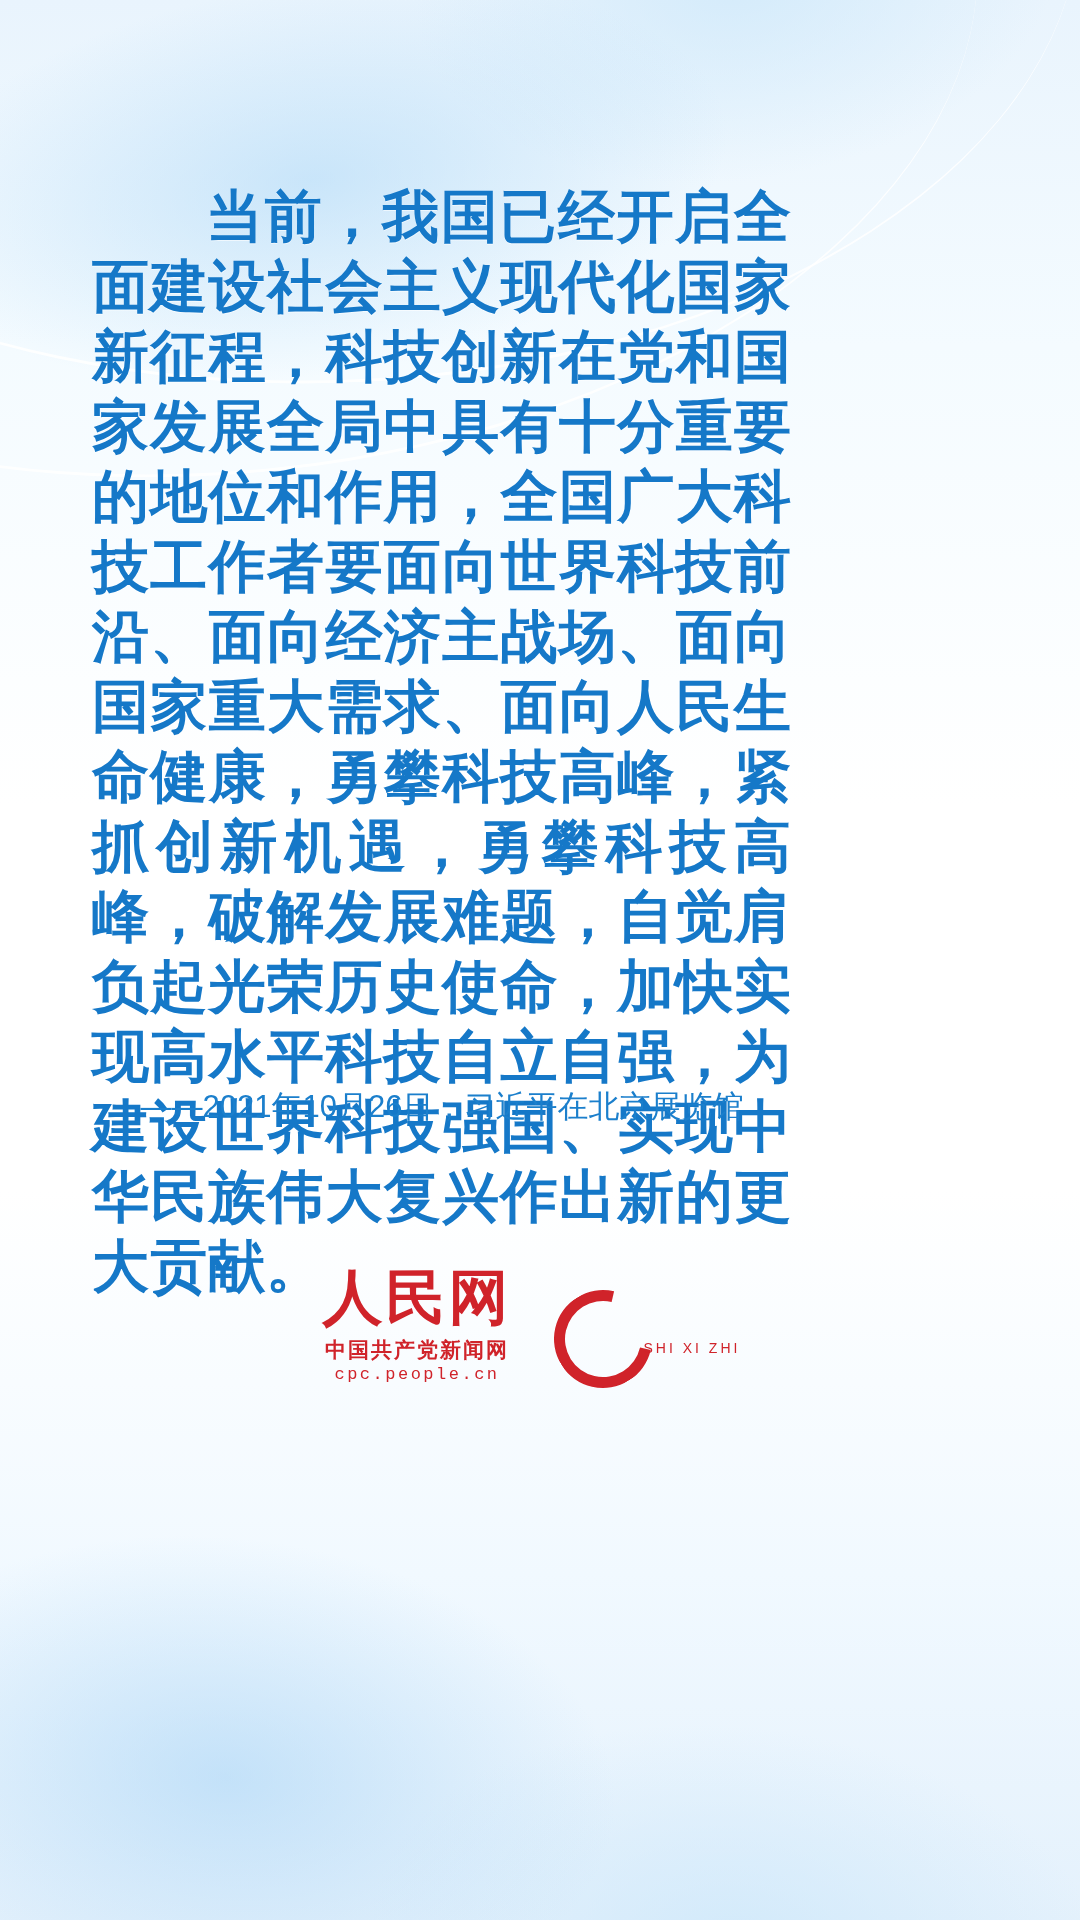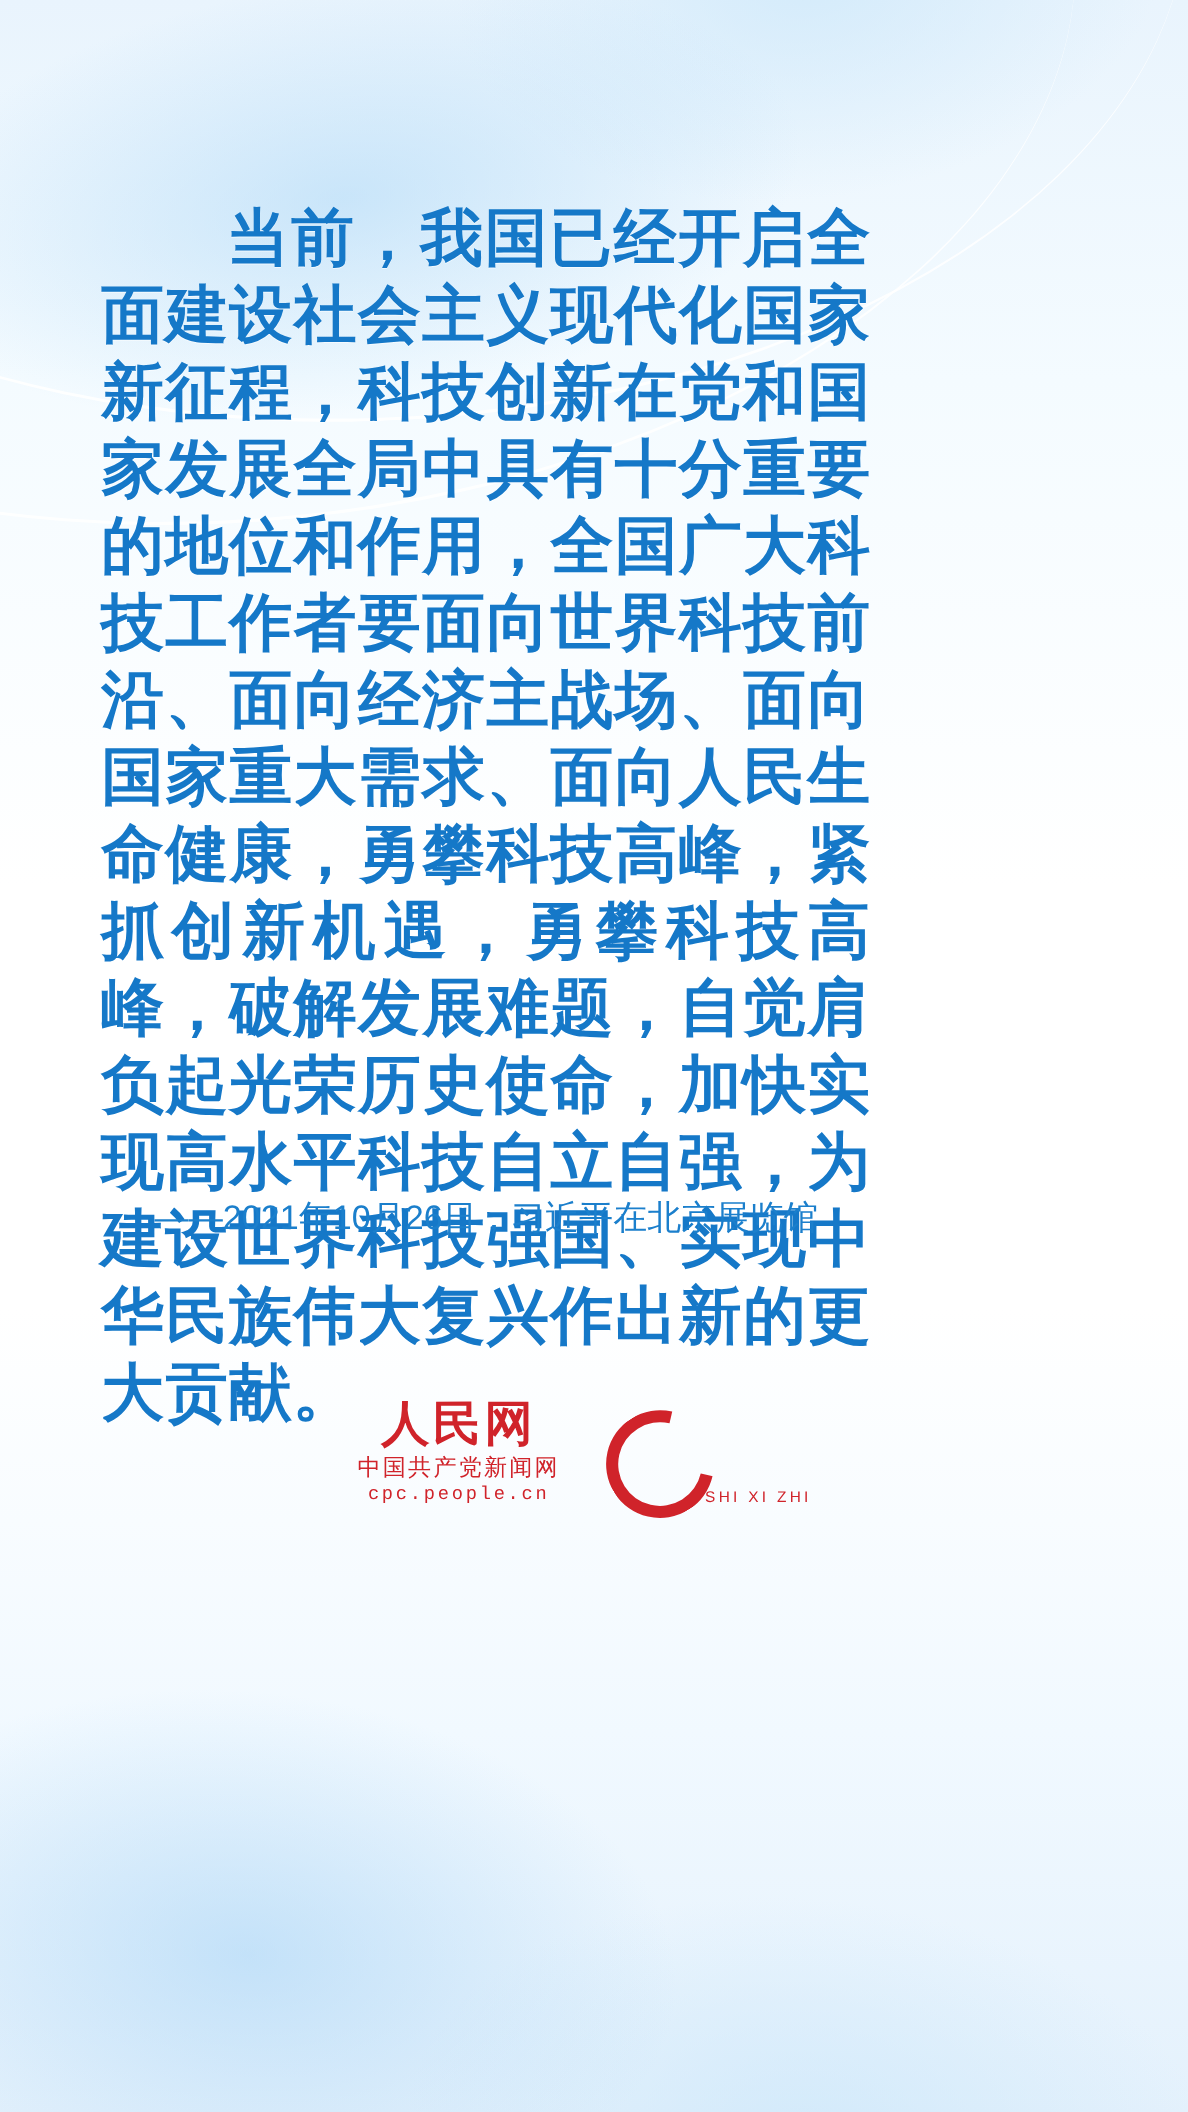--- a/index.html
+++ b/index.html
@@ -104,31 +104,32 @@
     align-items: center;
     gap: 36px;
   }
   .people-logo {
     display: flex;
     flex-direction: column;
     align-items: center;
     line-height: 1;
   }
   .people-logo .pl-main {
-    font-family: Liberation Sans, sans-serif;
-    font-weight: bold;
-    font-size: 44px;
+    font-family: Liberation Mono, monospace;
+    font-weight: bold;
+    font-size: 60px;
     color: #d0232a;
     letter-spacing: 3px;
   }
   .people-logo .pl-sub {
     margin-top: 7px;
     font-size: 21px;
     color: #d0232a;
     letter-spacing: 2px;
+    font-weight: bold;
   }
   .people-logo .pl-url {
     margin-top: 6px;
     font-family: "Liberation Mono", monospace;
     font-size: 17px;
     color: #d0232a;
     letter-spacing: 2.5px;
     text-align: right;
   }
 
@@ -157,21 +158,21 @@
     margin-left: 28px;
     font-family: "Liberation Serif", serif;
     font-weight: bold;
     font-size: 50px;
     color: #d0232a;
     letter-spacing: 2px;
   }
   .shixi .sx-pinyin {
     position: absolute;
     left: 96px;
-    bottom: 0;
+    bottom: 20px;
     font-size: 14px;
     letter-spacing: 3px;
     color: #d0232a;
   }
 </style>
 </head>
 <body>
 
 <div class="poster">
 

